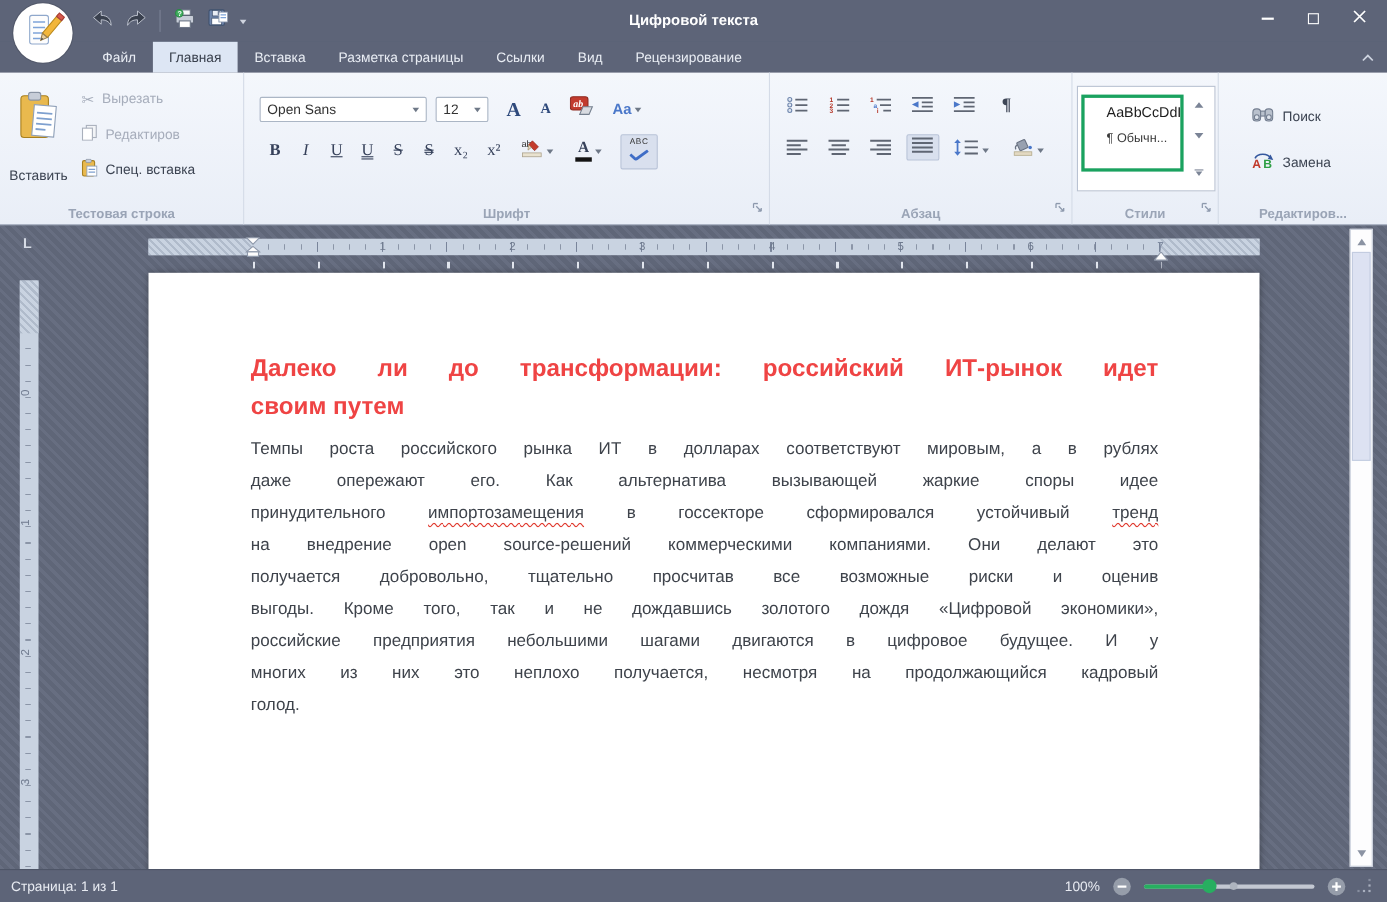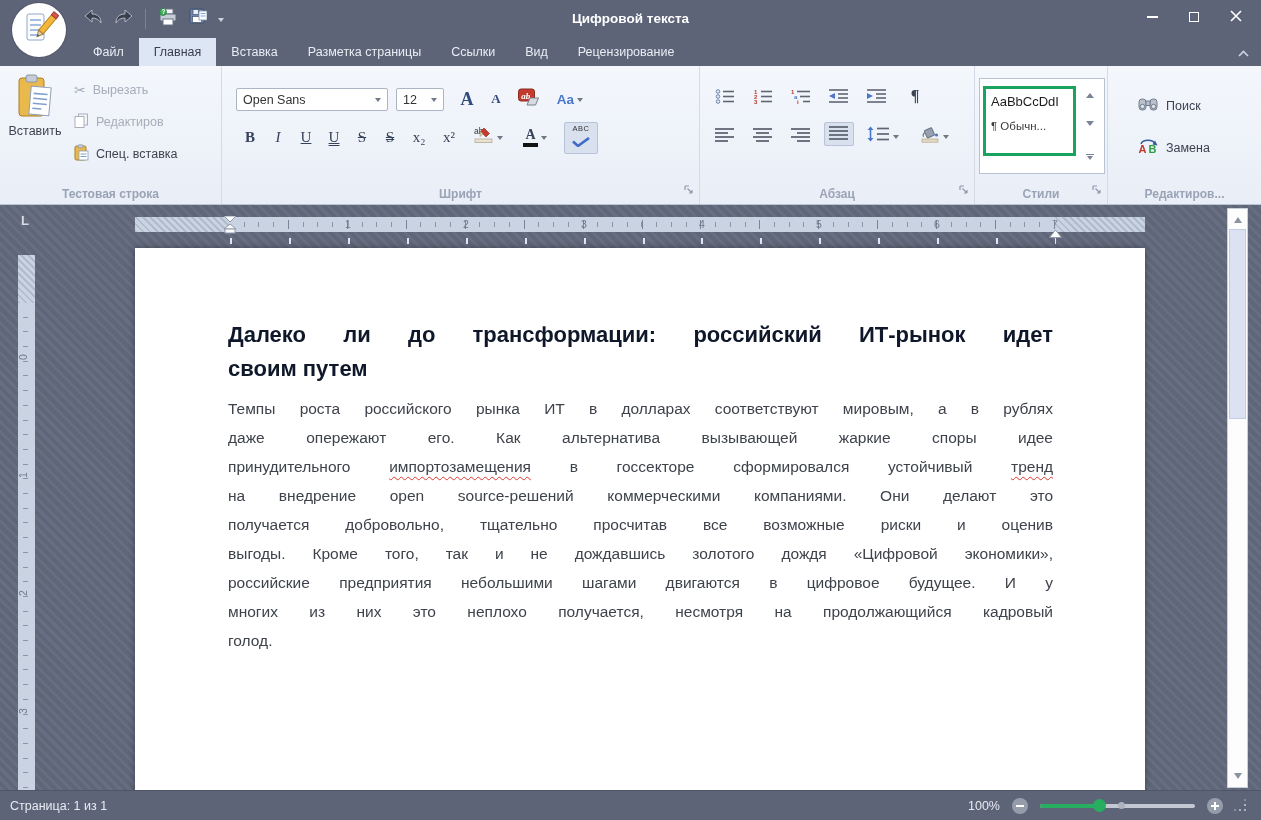--- a/index.html
+++ b/index.html
@@ -28,21 +28,21 @@
   .tab.active{background:#dde6f4;color:#39404d}
   .collapse{margin-left:auto;width:36px;display:flex;align-items:center;justify-content:center;cursor:default}
 
   
   .ribbon{position:absolute;left:0;top:66px;right:0;height:139px;background:linear-gradient(#f4f7fc,#e9eef7);border-bottom:1px solid #bcc5d4}
   .rgroup{position:absolute;top:0;bottom:0;border-right:1px solid #d4dbe7}
   .glabel{position:absolute;bottom:3px;left:0;right:0;text-align:center;font-size:12px;font-weight:bold;color:#9aa4b6;white-space:nowrap;overflow:hidden}
   .launcher{position:absolute;bottom:5px;right:5px;cursor:default}
 
   .g-clip{left:0;width:222px}
-  .paste-btn{position:absolute;left:6px;top:8px;width:58px;height:102px;display:flex;flex-direction:column;align-items:center;gap:0;border-radius:3px;cursor:default}
+  .paste-btn{position:absolute;left:6px;top:8px;width:58px;height:102px;display:flex;flex-direction:column;align-items:center;justify-content:center;gap:19px;border-radius:3px;cursor:default}
   .paste-btn .lbl{font-size:12.5px;color:#3c4452}
   .smallbtn{position:absolute;left:74px;height:24px;display:flex;align-items:center;gap:7px;font-size:12.5px;color:#3c4452;cursor:default;white-space:nowrap}
   .smallbtn.disabled{color:#a6adbb}
   .scissors{font-size:14px;color:#a6adbb;line-height:1}
 
   .g-font{left:222px;width:478px}
   .combo{position:absolute;height:23px;background:#fff;border:1px solid #abb6c5;border-radius:2px;display:flex;align-items:center;font-size:12.5px;color:#333;padding:0 6px;cursor:default}
   .combo .caret{margin-left:auto;border-top-color:#6e7887}
   .fbtn{position:absolute;display:flex;align-items:center;justify-content:center;height:26px;cursor:default;color:#36415a;font-family:"Liberation Serif",serif;font-size:15px}
   .fbtn.small-ui{font-family:"Liberation Sans",sans-serif}
@@ -59,21 +59,21 @@
            display:flex;flex-direction:column;align-items:center;justify-content:center;cursor:default}
   .abc-txt{font-size:7.5px;font-weight:normal;color:#333;letter-spacing:.5px;line-height:1}
 
   .g-par{left:700px;width:275px}
   .pbtn{position:absolute;width:30px;height:24px;display:flex;align-items:center;justify-content:center;cursor:default}
   .pbtn.active{background:#d9e0ee;border:1px solid #b9c3d8;border-radius:2px}
   .pilcrow{font-size:16px;font-weight:bold;color:#3e4656;font-family:"Liberation Serif",serif}
 
   .g-sty{left:975px;width:133px}
   .gallery{position:absolute;left:4px;top:12px;width:126px;height:96px;background:#fff;border:1px solid #b9c2d2}
-  .stylecard{position:absolute;left:3px;top:7px;width:93px;height:70px;border:3px solid #1aa25f;background:#fff;padding:5px 4px 0 5px;overflow:hidden}
+  .stylecard{position:absolute;left:3px;top:7px;width:93px;height:70px;border:3px solid #1aa25f;background:#fff;padding:5px 4px 0 20px;overflow:hidden}
   .preview{font-size:13px;color:#1c1c1c;white-space:nowrap}
   .stylename{font-size:11.5px;color:#3a3a3a;margin-top:11px;white-space:nowrap}
   .spincol{position:absolute;right:3px;top:4px;width:22px;bottom:4px;display:flex;flex-direction:column;align-items:center;justify-content:space-between;padding:6px 0}
   .tri-up{width:0;height:0;border:4px solid transparent;border-bottom:5px solid #7b8496}
   .tri-dn{width:0;height:0;border:4px solid transparent;border-top:5px solid #7b8496}
   .more{display:flex;flex-direction:column;align-items:center;gap:1px}
   .more .bar{width:8px;height:1.5px;background:#7b8496}
 
   .g-edit{left:1108px;width:153px;border-right:none}
   .editbtn{position:absolute;left:30px;height:24px;display:flex;align-items:center;gap:8px;font-size:12.5px;color:#3c4452;cursor:default}
@@ -96,21 +96,21 @@
       background:repeating-linear-gradient(90deg,#e2e6ee 0 2px,transparent 2px 58.93px)}
   .marker{position:absolute;cursor:default}
   .vruler{position:absolute;left:18px;top:50px;bottom:0;width:17px;background:#c9d3e1}
   .vhatch{position:absolute;left:0;right:0;top:0;height:48px;background:repeating-linear-gradient(45deg,#b0bbcb 0 2px,#c9d3e1 2px 5px)}
   .vticks{position:absolute;left:5px;width:5px;top:48px;bottom:0;
       background:repeating-linear-gradient(180deg,transparent 0 13.7px,#8b95a7 13.7px 14.7px)}
   .vnum{position:absolute;left:2px;font-size:10.5px;color:#6f7a8e;transform:rotate(-90deg)}
 
   .page{position:absolute;left:135px;top:43px;width:1010px;bottom:-10px;background:#fff;
         box-shadow:0 0 6px rgba(0,0,0,.35);padding:70px 92px 0 93px;cursor:text}
-  .hl{font-size:22px;font-weight:bold;color:#0f172a;line-height:34px}
+  .hl{font-size:22px;font-weight:bold;color:#ef4444;line-height:34px}
   .bl{font-size:15.5px;color:#3e434b;line-height:29px}
   .j{text-align:justify;text-align-last:justify}
   .docbody{margin-top:8px}
   .misspell{text-decoration-line:underline;text-decoration-style:wavy;text-decoration-color:#e0392e;text-decoration-thickness:1px;text-underline-offset:4px}
 
   .vscroll{position:absolute;left:1227px;width:21px;top:3px;bottom:2px;background:#fdfdfe;border:1px solid #c9cfdb}
   .sarr{position:absolute;left:0;right:0;height:18px;display:flex;align-items:center;justify-content:center;cursor:default}
   .sarr.up{top:0}.sarr.down{bottom:0}
   .sarr .tri-up{border-bottom-color:#8b93a3;border-width:4px;border-bottom-width:6px}
   .sarr .tri-dn{border-top-color:#8b93a3;border-width:4px;border-top-width:6px}

